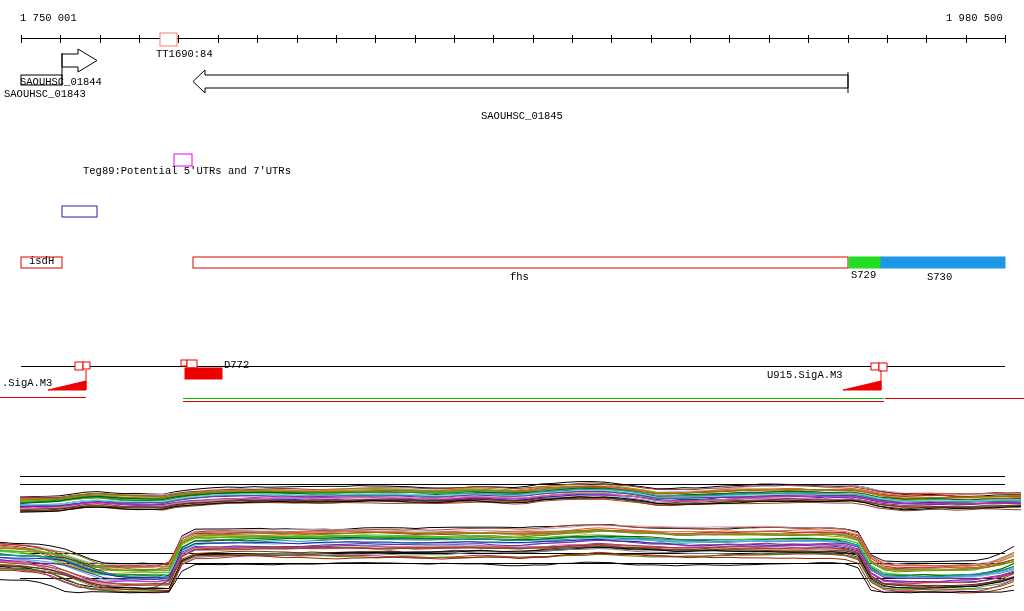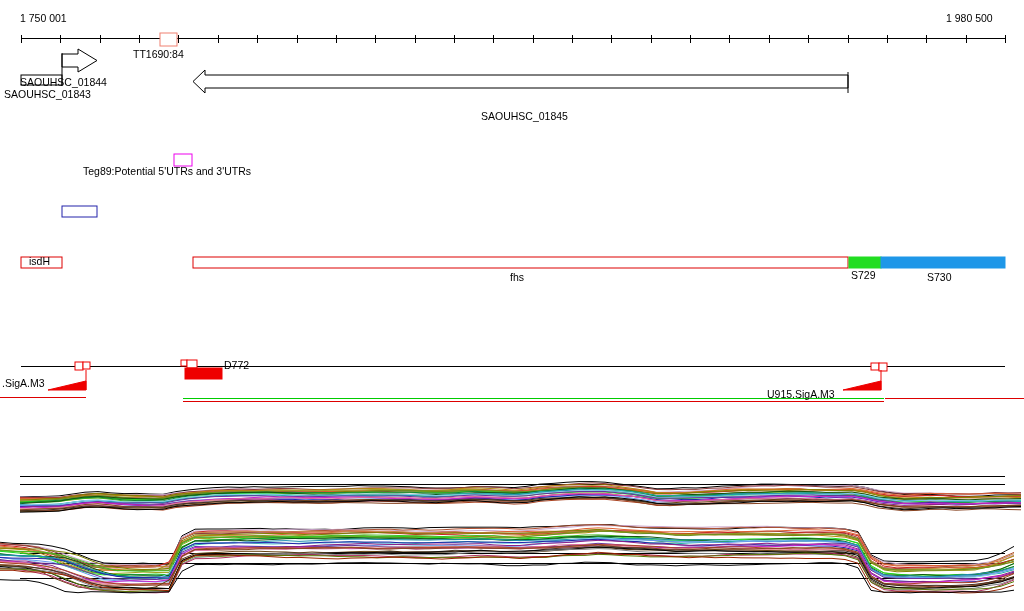--- a/index.html
+++ b/index.html
@@ -1,33 +1,33 @@
 <!DOCTYPE html>
 <html><head>
 <meta charset="utf-8">
 <style>
   html,body{margin:0;padding:0;background:#fff;}
   #screen{position:relative;width:1024px;height:611px;background:#fff;overflow:hidden;
-          font-family:Liberation Sans, sans-serif;}
+          font-family:Liberation Mono, monospace;}
   #gfx{position:absolute;left:0;top:0;}
   .lbl{position:absolute;font-size:10.5px;line-height:11px;color:#000;white-space:pre;}
   #lbl-ruler-start{left:20px;top:13px}
   #lbl-ruler-end{left:946px;top:13px}
-  #lbl-tt1690{left:133px;top:49px}
+  #lbl-tt1690{left:156px;top:49px}
   #lbl-g1844{left:20px;top:77px}
   #lbl-g1843{left:4px;top:89px}
   #lbl-g1845{left:481px;top:111px}
   #lbl-teg89{left:83px;top:166px}
   #lbl-isdh{left:29px;top:256px}
   #lbl-fhs{left:510px;top:272px}
   #lbl-s729{left:851px;top:270px}
   #lbl-s730{left:927px;top:272px}
   #lbl-siga{left:2px;top:378px}
   #lbl-d772{left:224px;top:360px}
-  #lbl-u915{left:767px;top:389px}
+  #lbl-u915{left:767px;top:370px}
 </style>
 </head>
 <body>
 
 <div id="screen">
   <svg id="gfx" width="1024" height="611">
       <g>
         <g shape-rendering="crispEdges">
           <line x1="20" y1="476" x2="1005" y2="476" stroke="#000" stroke-width="1"></line>
           <line x1="20" y1="484" x2="1005" y2="484" stroke="#000" stroke-width="1"></line>
@@ -163,21 +163,21 @@
       <line x1="183" y1="401" x2="884" y2="401" stroke="#dd0000" shape-rendering="crispEdges"></line>
       <line x1="885" y1="398" x2="1024" y2="398" stroke="#dd0000" shape-rendering="crispEdges"></line>
     </svg>
 
   <div class="lbl" id="lbl-ruler-start">1 750 001</div>
   <div class="lbl" id="lbl-ruler-end">1 980 500</div>
   <div class="lbl" id="lbl-tt1690">TT1690:84</div>
   <div class="lbl" id="lbl-g1844">SAOUHSC_01844</div>
   <div class="lbl" id="lbl-g1843">SAOUHSC_01843</div>
   <div class="lbl" id="lbl-g1845">SAOUHSC_01845</div>
-  <div class="lbl" id="lbl-teg89">Teg89:Potential 5'UTRs and 3'UTRs</div>
+  <div class="lbl" id="lbl-teg89">Teg89:Potential 5'UTRs and 7'UTRs</div>
   <div class="lbl" id="lbl-isdh">isdH</div>
   <div class="lbl" id="lbl-fhs">fhs</div>
   <div class="lbl" id="lbl-s729">S729</div>
   <div class="lbl" id="lbl-s730">S730</div>
   <div class="lbl" id="lbl-siga">.SigA.M3</div>
   <div class="lbl" id="lbl-d772">D772</div>
   <div class="lbl" id="lbl-u915">U915.SigA.M3</div>
 </div>
 
 </body></html>

